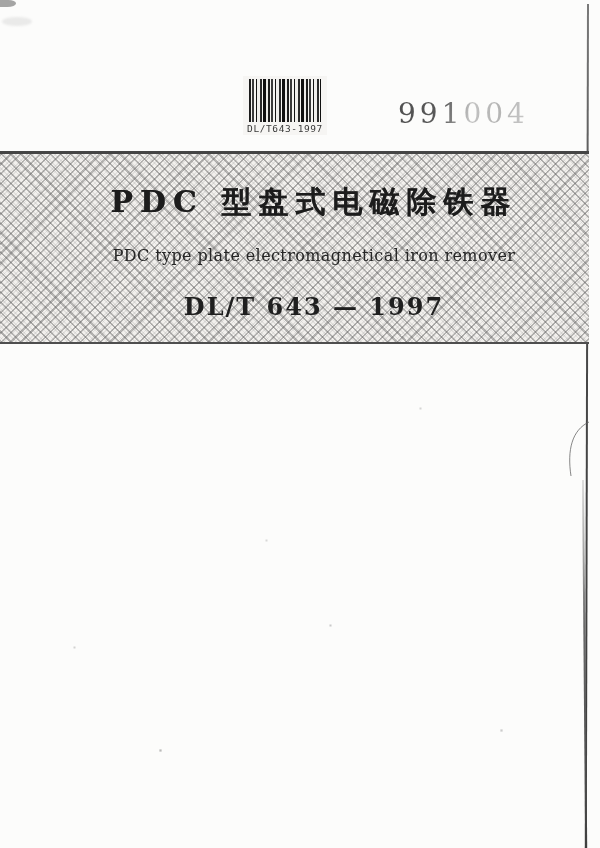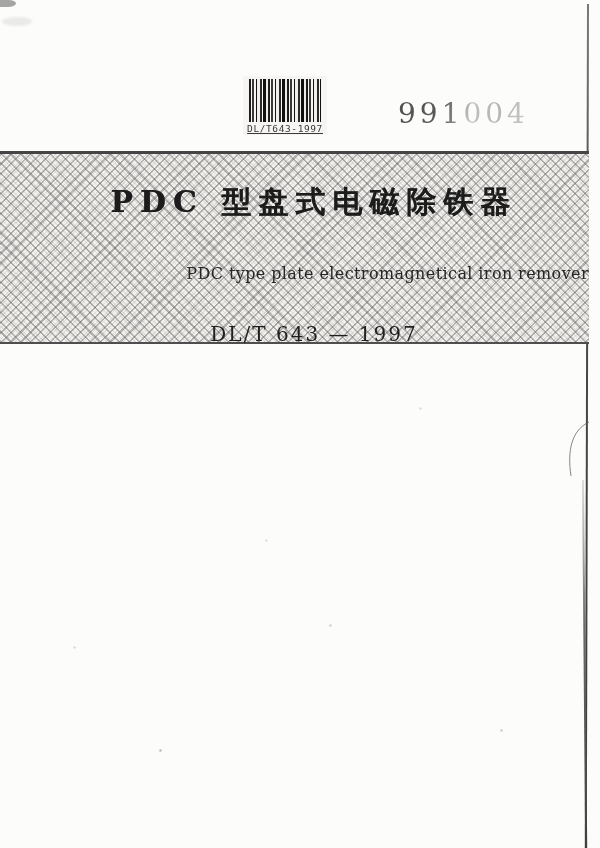--- a/index.html
+++ b/index.html
@@ -92,21 +92,20 @@
       #2a2a2a 11px 13px, #f6f5f2 13px 14px,
       #101010 14px 17px, #ecebe8 17px 19px);
   }
   .barcode-label {
     margin-top: 1px;
     font-family: "DejaVu Sans Mono", "Liberation Mono", monospace;
     font-size: 9.5px;
     letter-spacing: .6px;
     color: #3a3a3a;
     white-space: nowrap;
-    text-decoration: underline;
   }
 
   
   .stamp-number {
     position: absolute;
     left: 398px; top: 97px;
     font-family: "DejaVu Serif", "Liberation Serif", serif;
     font-size: 28px;
     letter-spacing: 4px;
     background: linear-gradient(100deg,
@@ -139,32 +138,31 @@
   }
   .band-title {
     margin: 28px 0 0 0;
     font-size: 30px;
     font-weight: bold;
     letter-spacing: 7px;
     text-shadow: 0 0 .6px rgba(20,20,20,.55);
     white-space: nowrap;
   }
   .band-subtitle {
-    margin: 41px 0 0 0;
+    margin: 23px 0 0 0;
     font-size: 16px;
     font-weight: normal;
     letter-spacing: .4px;
     color: #262626;
     white-space: nowrap;
-    text-align: right;
   }
   .band-standard-code {
-    margin: 39px 0 0 0;
-    font-size: 20px;
-    font-weight: normal;
+    margin: 27px 0 0 0;
+    font-size: 24px;
+    font-weight: bold;
     letter-spacing: 2px;
     color: #1f1f1f;
     white-space: nowrap;
   }
 </style>
 </head>
 <body>
 
 <div class="page">
 

